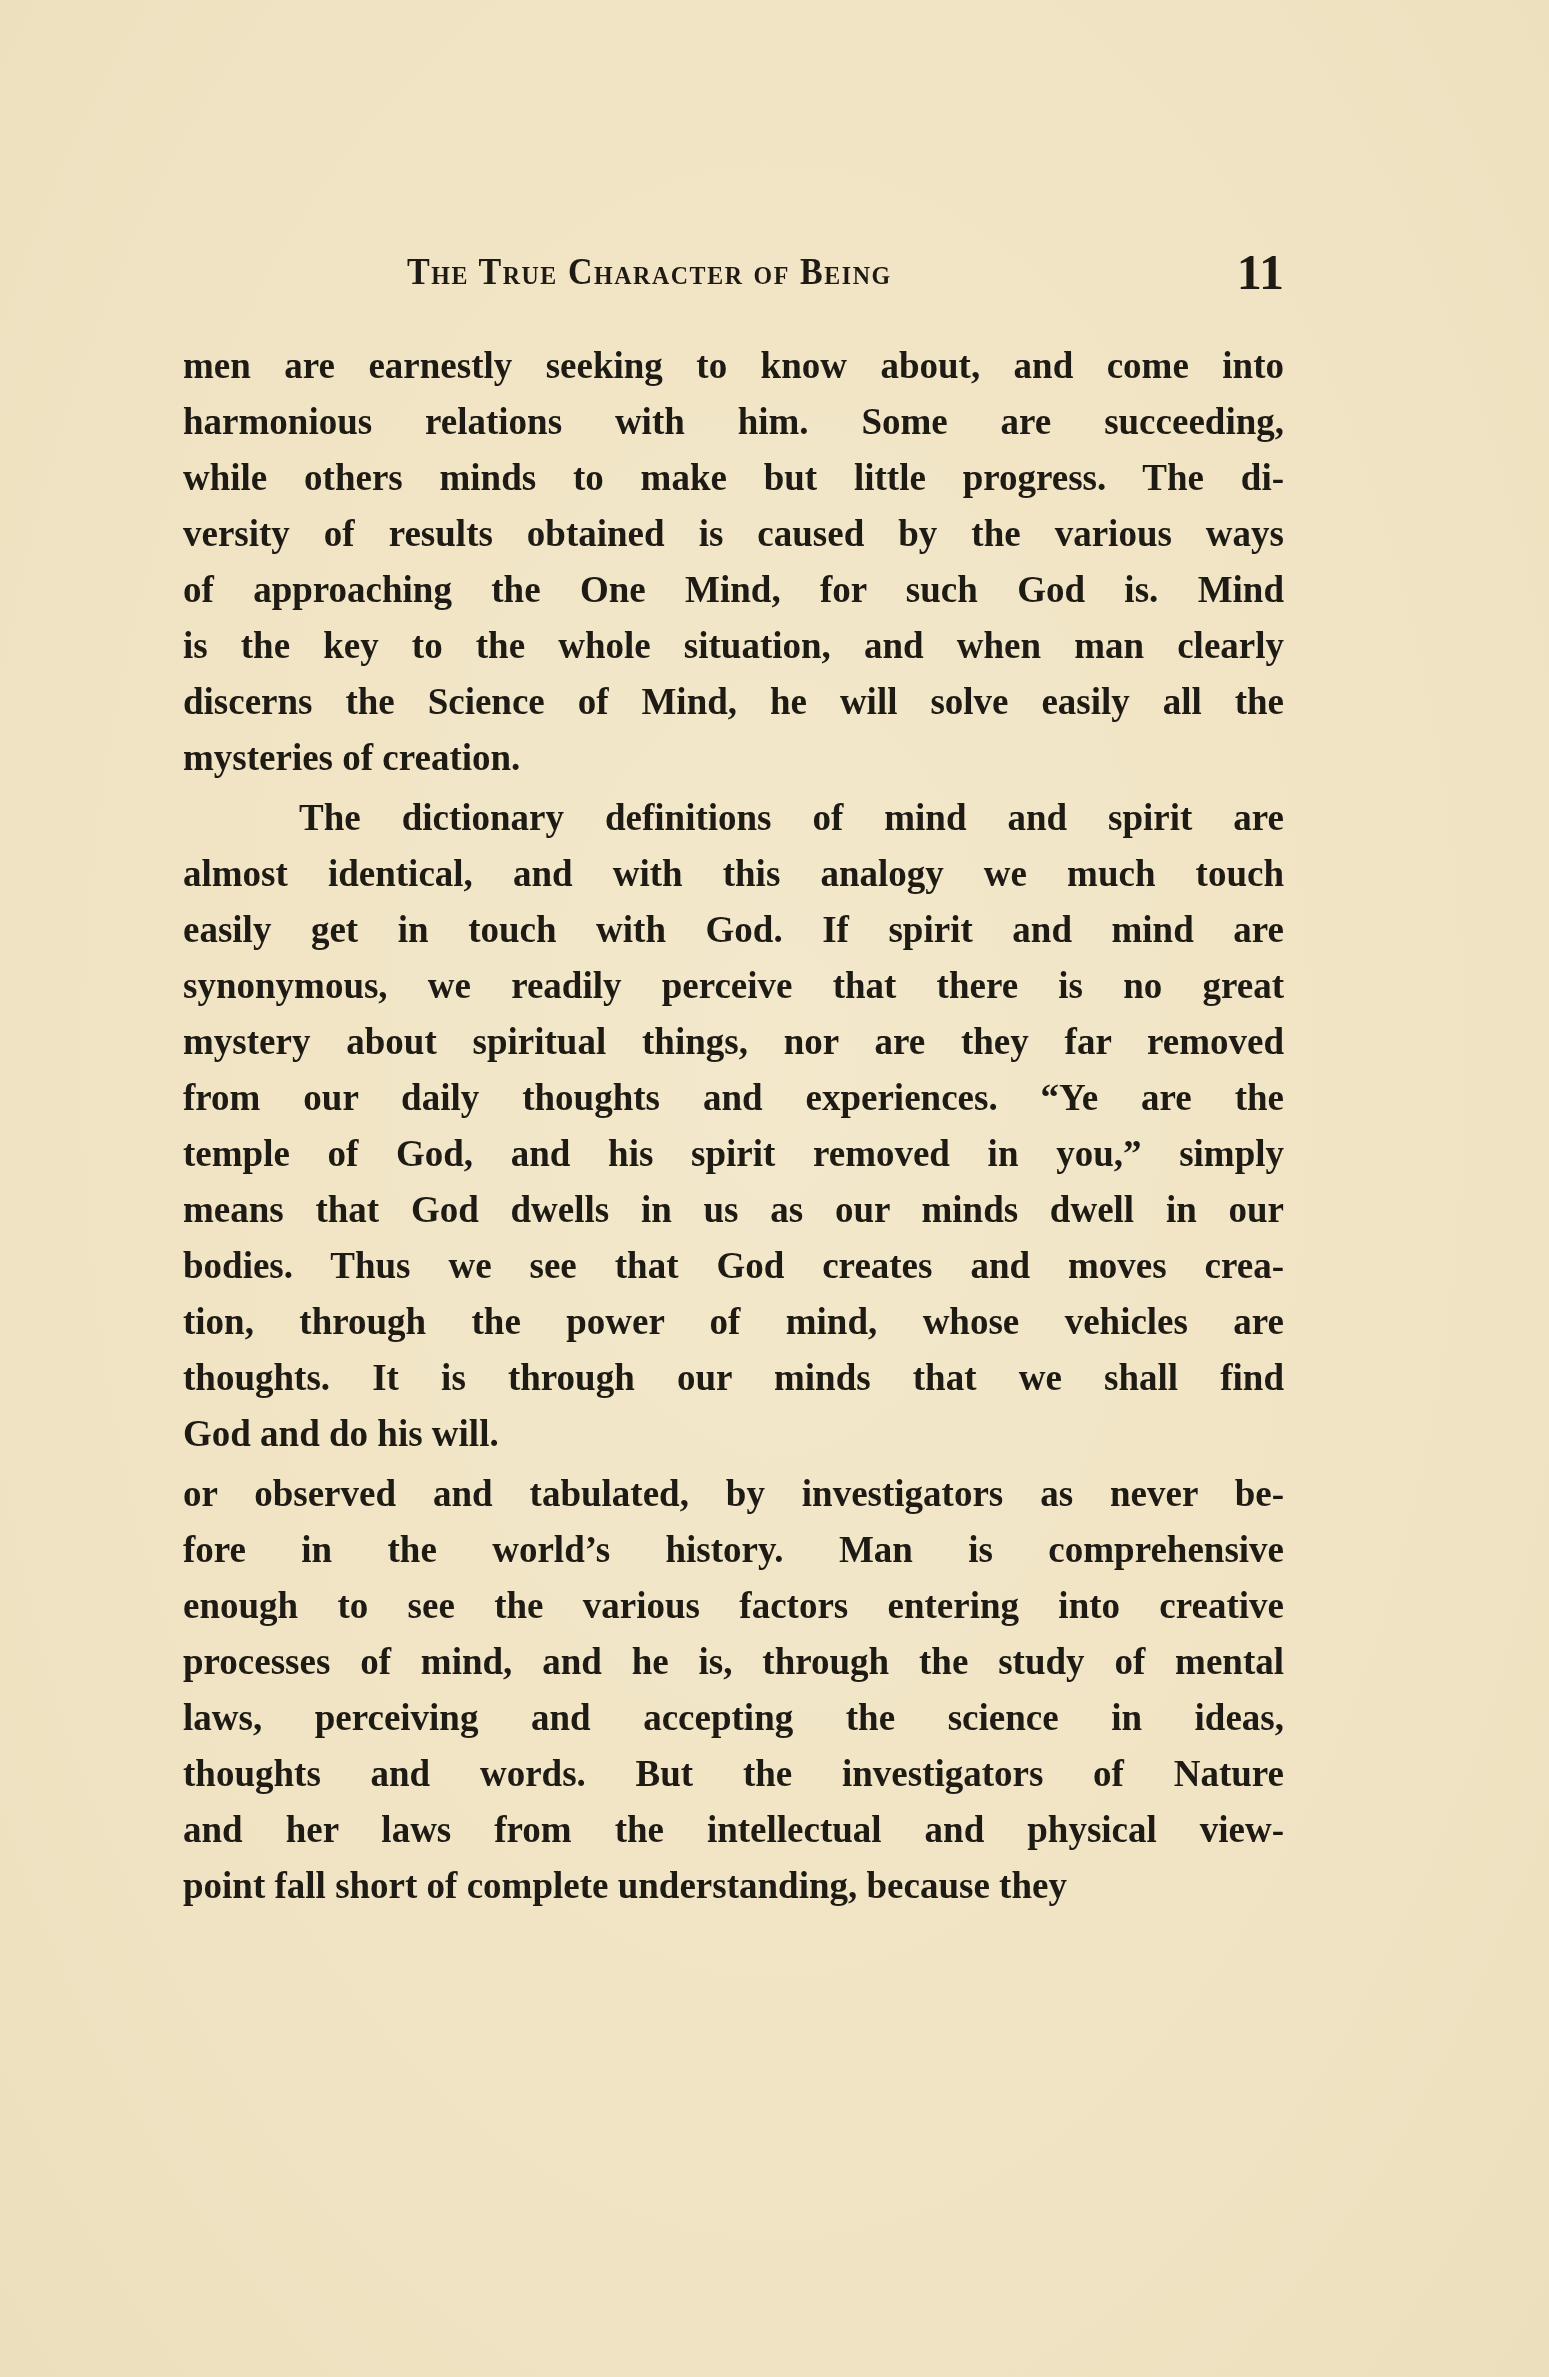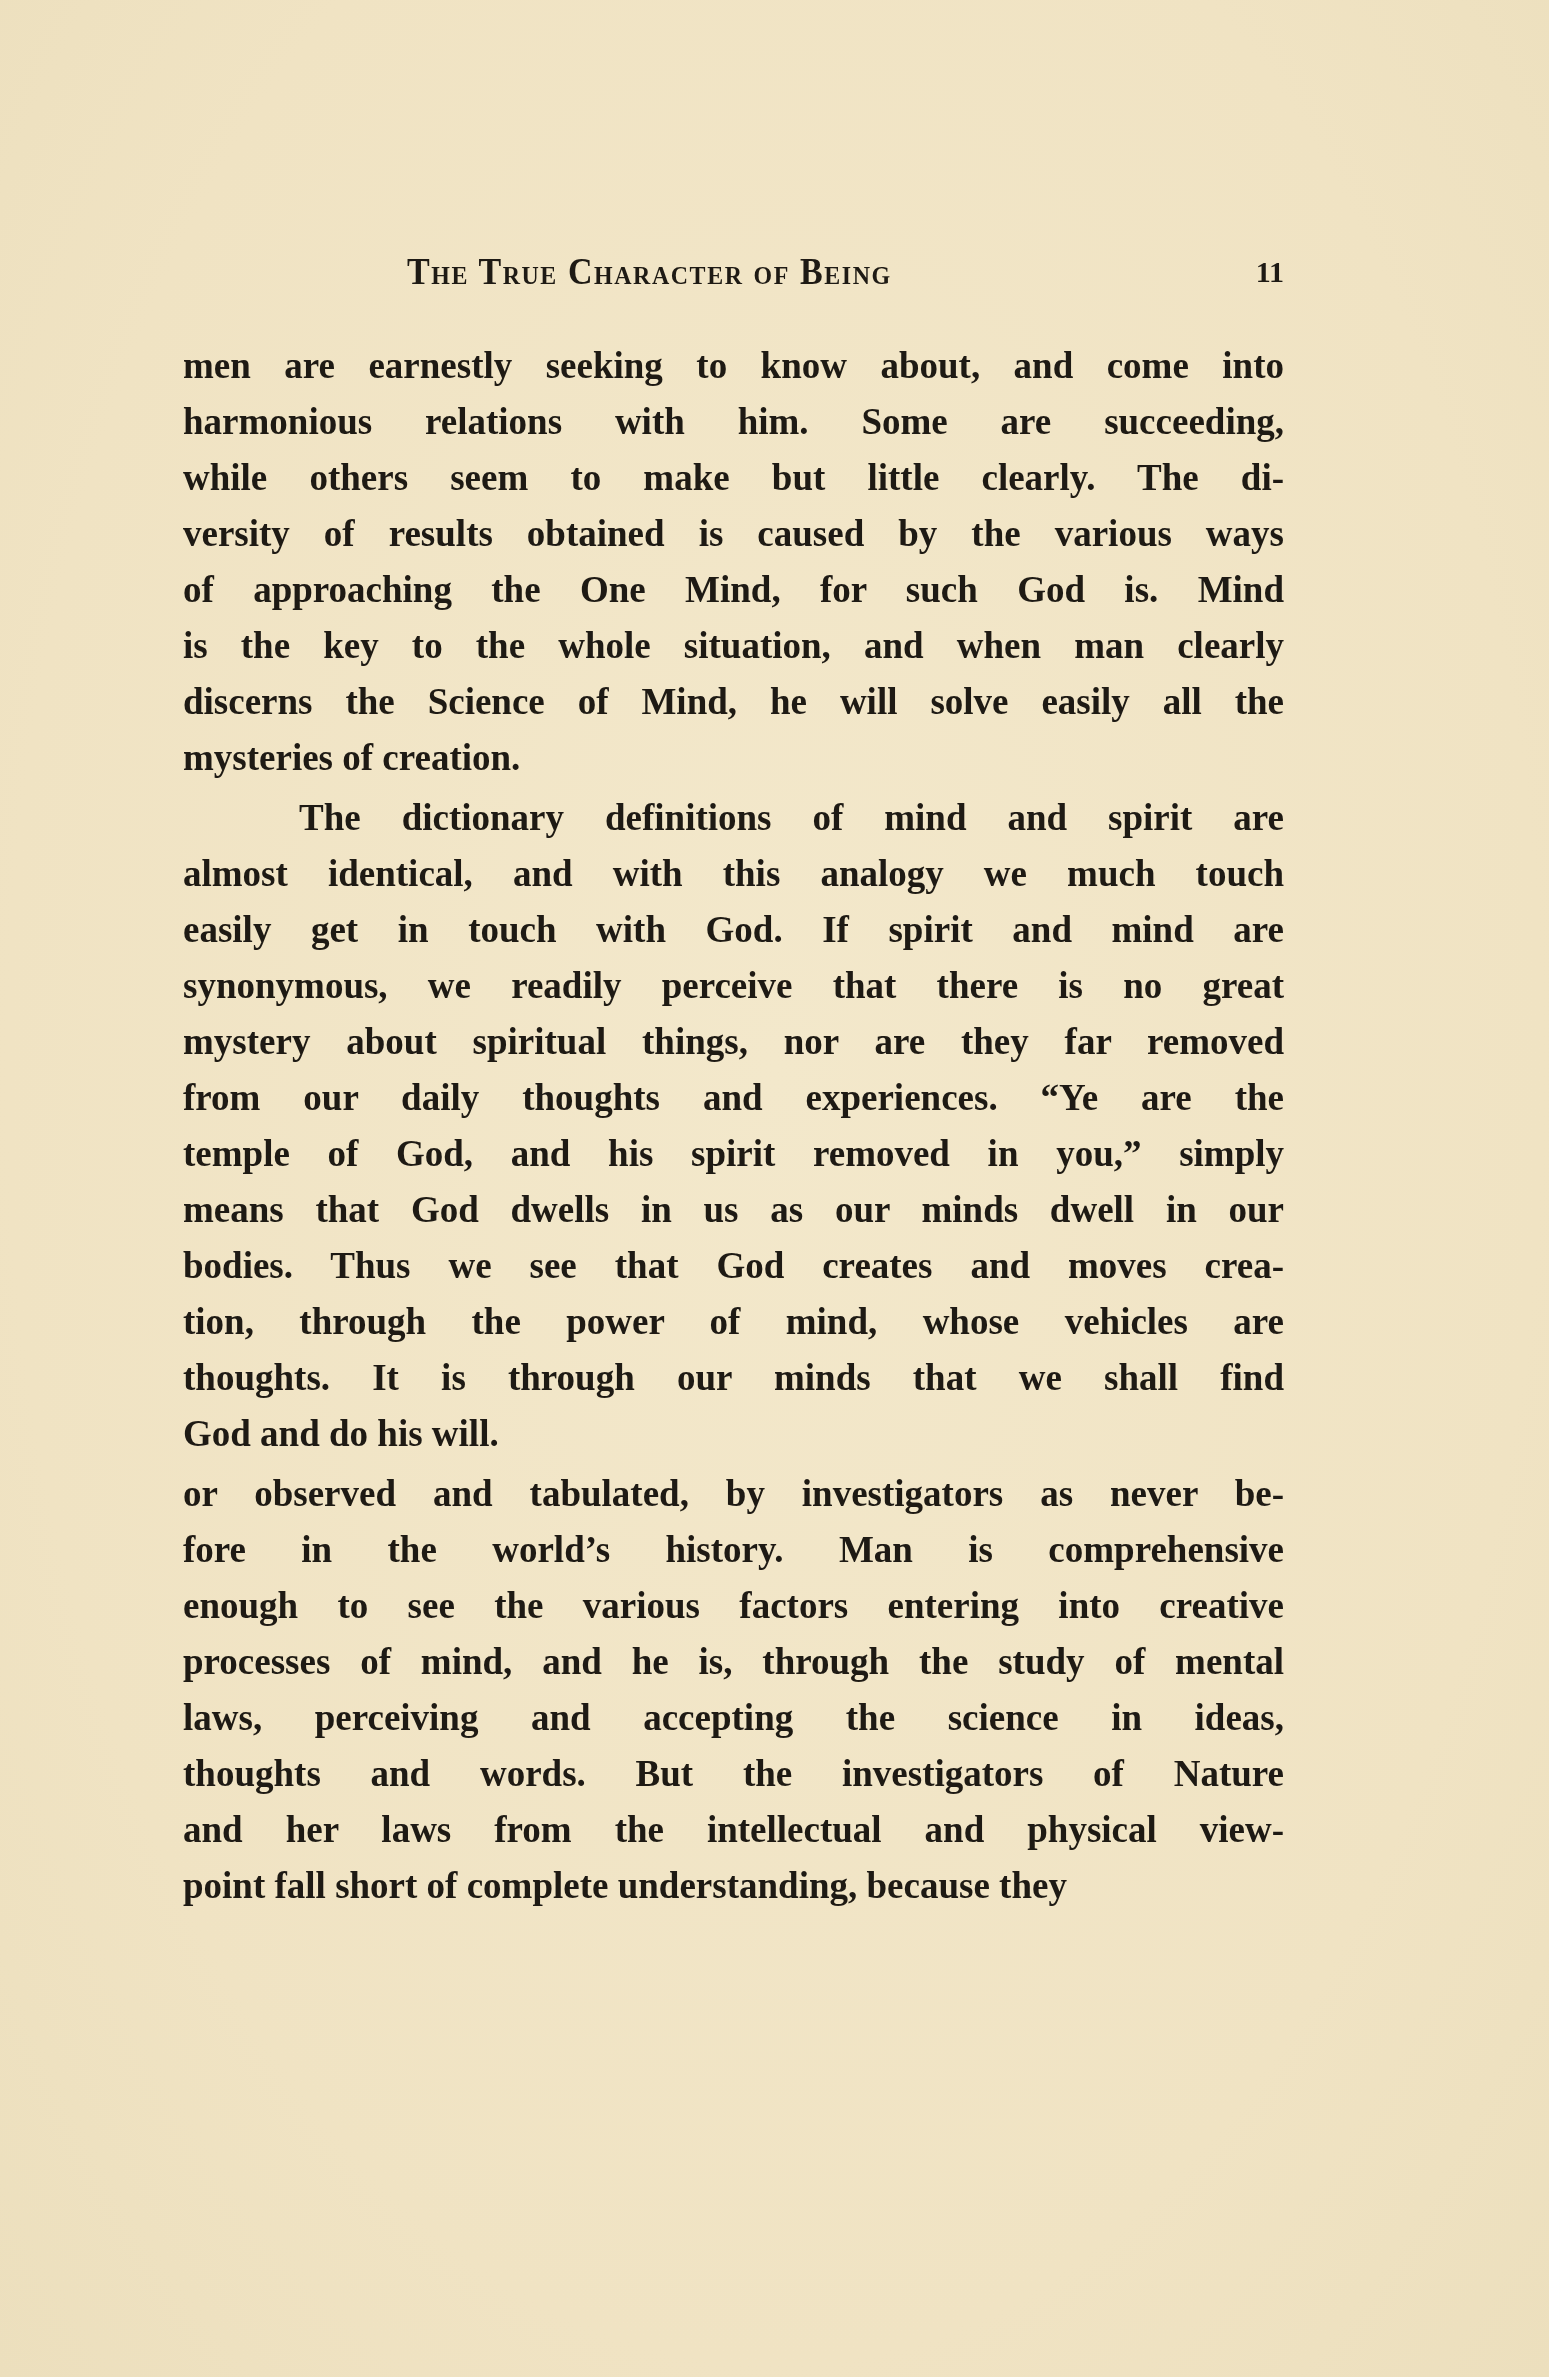--- a/index.html
+++ b/index.html
@@ -15,21 +15,21 @@
   .running-head {
     position: absolute; left: 183px; width: 1101px; top: 247px; height: 50px;
   }
   .running-title {
     position: absolute; left: 224px; top: 0;
     font-size: 37px; letter-spacing: 1.7px; font-variant: small-caps;
     font-weight: bold; transform: scaleX(0.92); transform-origin: left top;
     line-height: 50px;
   }
   .page-number {
-    position: absolute; right: 0; top: 0; font-size: 30px; font-weight: bold;
+    position: absolute; right: 0; top: 0; font-size: 50px; font-weight: bold;
     line-height: 50px;
   }
   .body-text {
     position: absolute; left: 183px; top: 338px; width: 1101px;
     font-size: 37px; line-height: 56px; text-align: justify;
     font-weight: bold;
   }
   .para { margin: 0 0 4.2px 0; }
   .para .line { display: block; text-align: justify; text-align-last: justify; white-space: nowrap; height: 56px; }
   .para .line.last { text-align-last: left; }
@@ -40,21 +40,21 @@
 
 <div class="page">
   <div class="running-head">
     <span class="running-title">The True Character of Being</span>
     <span class="page-number">11</span>
   </div>
   <div class="body-text" id="body-text">
       <div class="para">
         <span class="line">men are earnestly seeking to know about, and come into</span>
         <span class="line">harmonious relations with him.  Some are succeeding,</span>
-        <span class="line">while others seem to make but little clearly.  The di-</span>
+        <span class="line">while others minds to make but little progress.  The di-</span>
         <span class="line">versity of results obtained is caused by the various ways</span>
         <span class="line">of approaching the One Mind, for such God is.  Mind</span>
         <span class="line">is the key to the whole situation, and when man clearly</span>
         <span class="line">discerns the Science of Mind, he will solve easily all the</span>
         <span class="line last">mysteries of creation.</span>
       </div>
       <div class="para">
         <span class="line indent">The dictionary definitions of mind and spirit are</span>
         <span class="line">almost identical, and with this analogy we much touch</span>
         <span class="line">easily get in touch with God.  If spirit and mind are</span>

